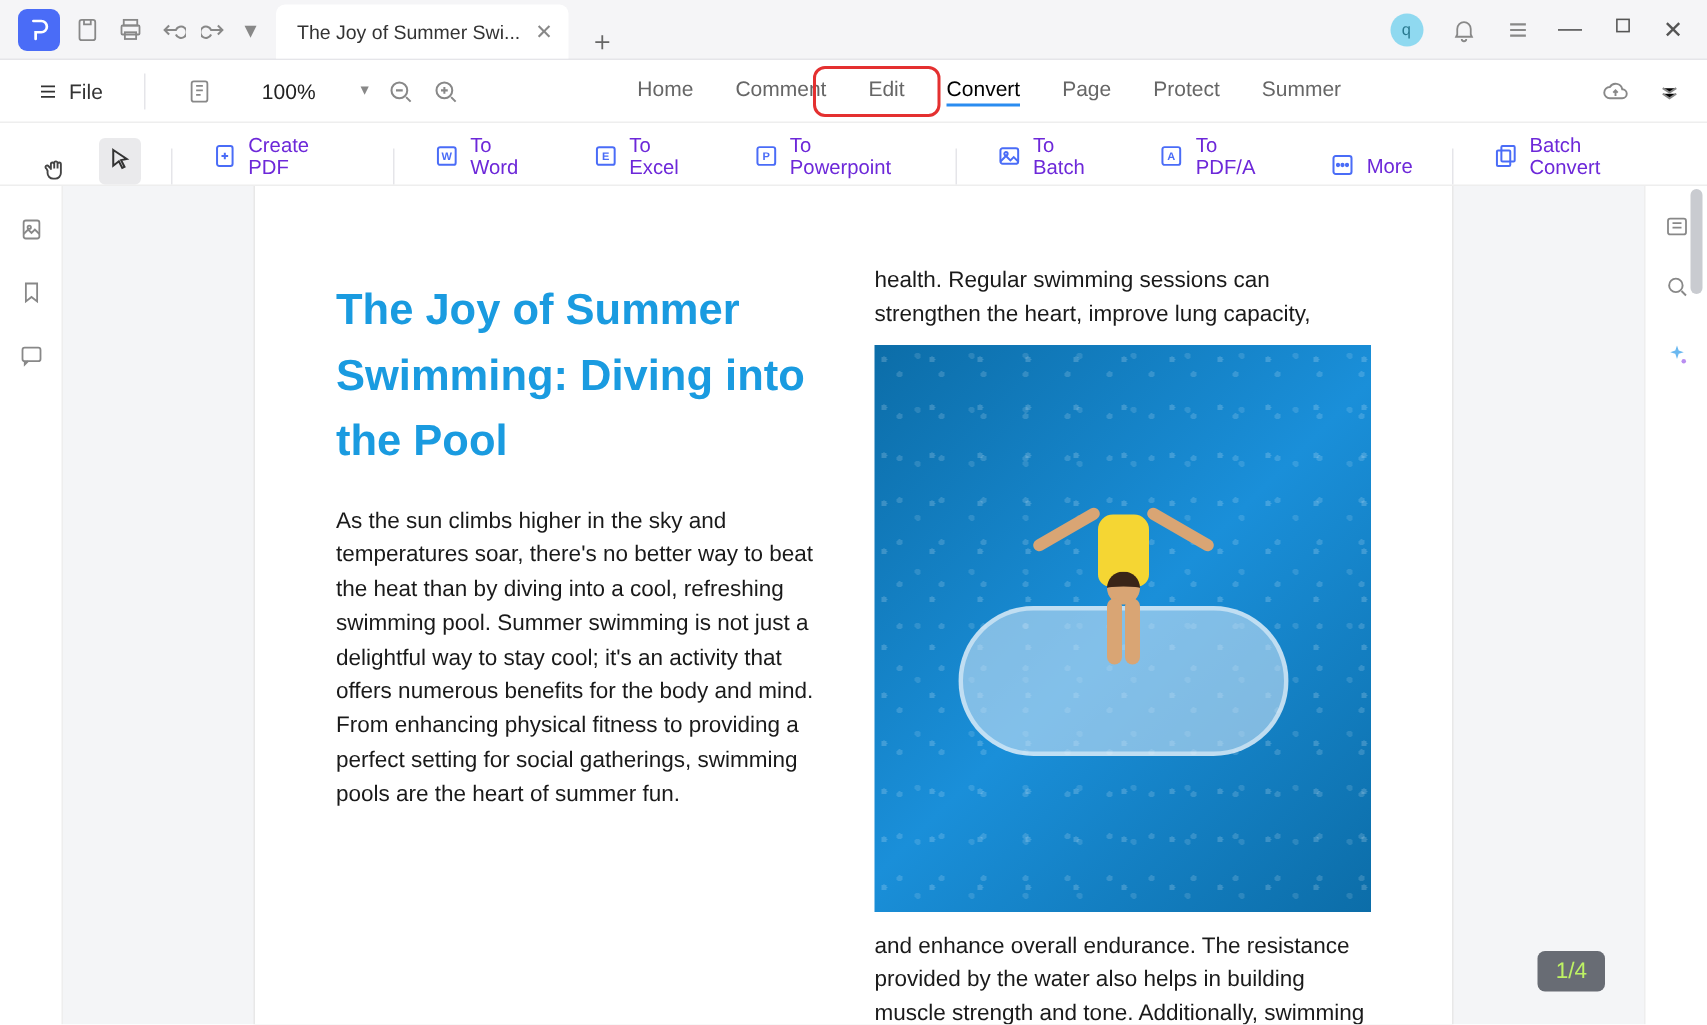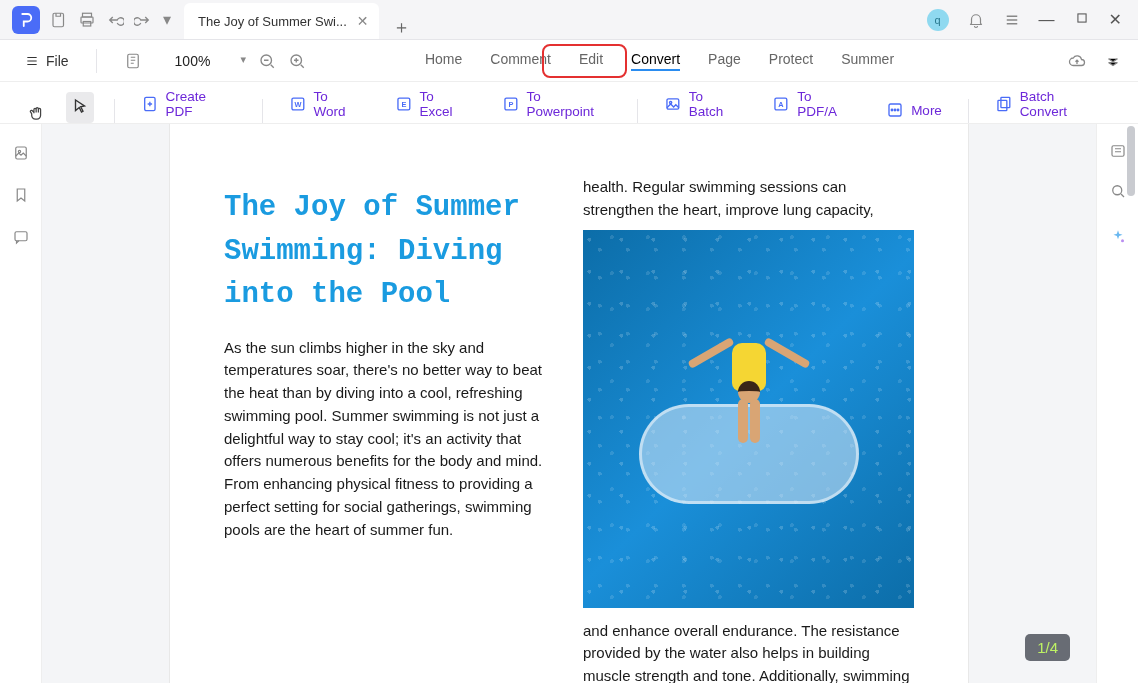--- a/index.html
+++ b/index.html
@@ -40,21 +40,21 @@
 .highlight-box { position: absolute; border: 2.5px solid #e43030; border-radius: 8px; pointer-events: none; }
 
 
 .main { display: flex; height: calc(683px - 40px - 42px - 42px); }
 .left-rail { width: 42px; background: #fff; border-right: 1px solid #eee; display: flex; flex-direction: column; align-items: center; gap: 24px; padding-top: 20px; color: #888; }
 .right-rail { width: 42px; background: #fff; border-left: 1px solid #eee; display: flex; flex-direction: column; align-items: center; gap: 22px; padding-top: 18px; color: #888; }
 .viewer { flex: 1; background: #f4f5f7; overflow: hidden; position: relative; display: flex; justify-content: center; }
 .page { width: 798px; background: #fff; margin-top: 0; padding: 24px 54px 0 54px; position: relative; height: 100%; box-shadow: 0 0 0 1px #e8e8e8; }
 .page-cols { display: flex; gap: 28px; }
 .col { flex: 1; font-size: 15px; line-height: 1.52; color: #1a1a1a; font-family: Georgia, serif; }
-.doc-title { font-size: 29px; font-weight: 700; color: #1a9be0; line-height: 1.5; margin-top: 38px; font-family: Liberation Mono, monospace; }
+.doc-title { font-size: 29px; font-weight: 700; color: #1a9be0; line-height: 1.5; margin-top: 38px; font-family: Liberation Sans, sans-serif; }
 .col p { margin-top: 20px; }
 .subhead { font-weight: 700; font-size: 17px; margin-top: 22px; font-family: Arial, sans-serif; }
 .pool-img { width: 100%; height: 378px; margin-top: 8px; background: linear-gradient(135deg, #0c6da8, #1a8fd9, #0c6da8); position: relative; overflow: hidden; }
 .water-pattern { position:absolute; inset:0; background-image: radial-gradient(circle at 20% 30%, rgba(255,255,255,0.18) 2px, transparent 2px), radial-gradient(circle at 60% 70%, rgba(255,255,255,0.15) 2px, transparent 2px), radial-gradient(circle at 80% 20%, rgba(255,255,255,0.12) 2px, transparent 2px); background-size: 32px 32px, 28px 28px, 36px 36px; }
 .float { position:absolute; width: 220px; height: 100px; left: 50%; top: 50%; transform: translate(-50%, -15%); background: rgba(200,225,245,0.6); border: 3px solid rgba(255,255,255,0.5); border-radius: 50px; }
 .person { position:absolute; left:50%; top:38%; transform:translate(-50%,-50%); }
 .person .torso { width: 34px; height: 48px; background:#f5d633; border-radius: 10px 10px 8px 8px; }
 .person .head { width: 22px; height: 22px; background:#d9a574; border-radius: 50%; margin: -10px auto 0; border-top: 10px solid #3a2518;}
 .person .arm { position:absolute; width: 50px; height: 8px; background:#d9a574; border-radius: 4px; }
 .person .arm.l { transform: rotate(-30deg); left:-46px; top: 6px;}

